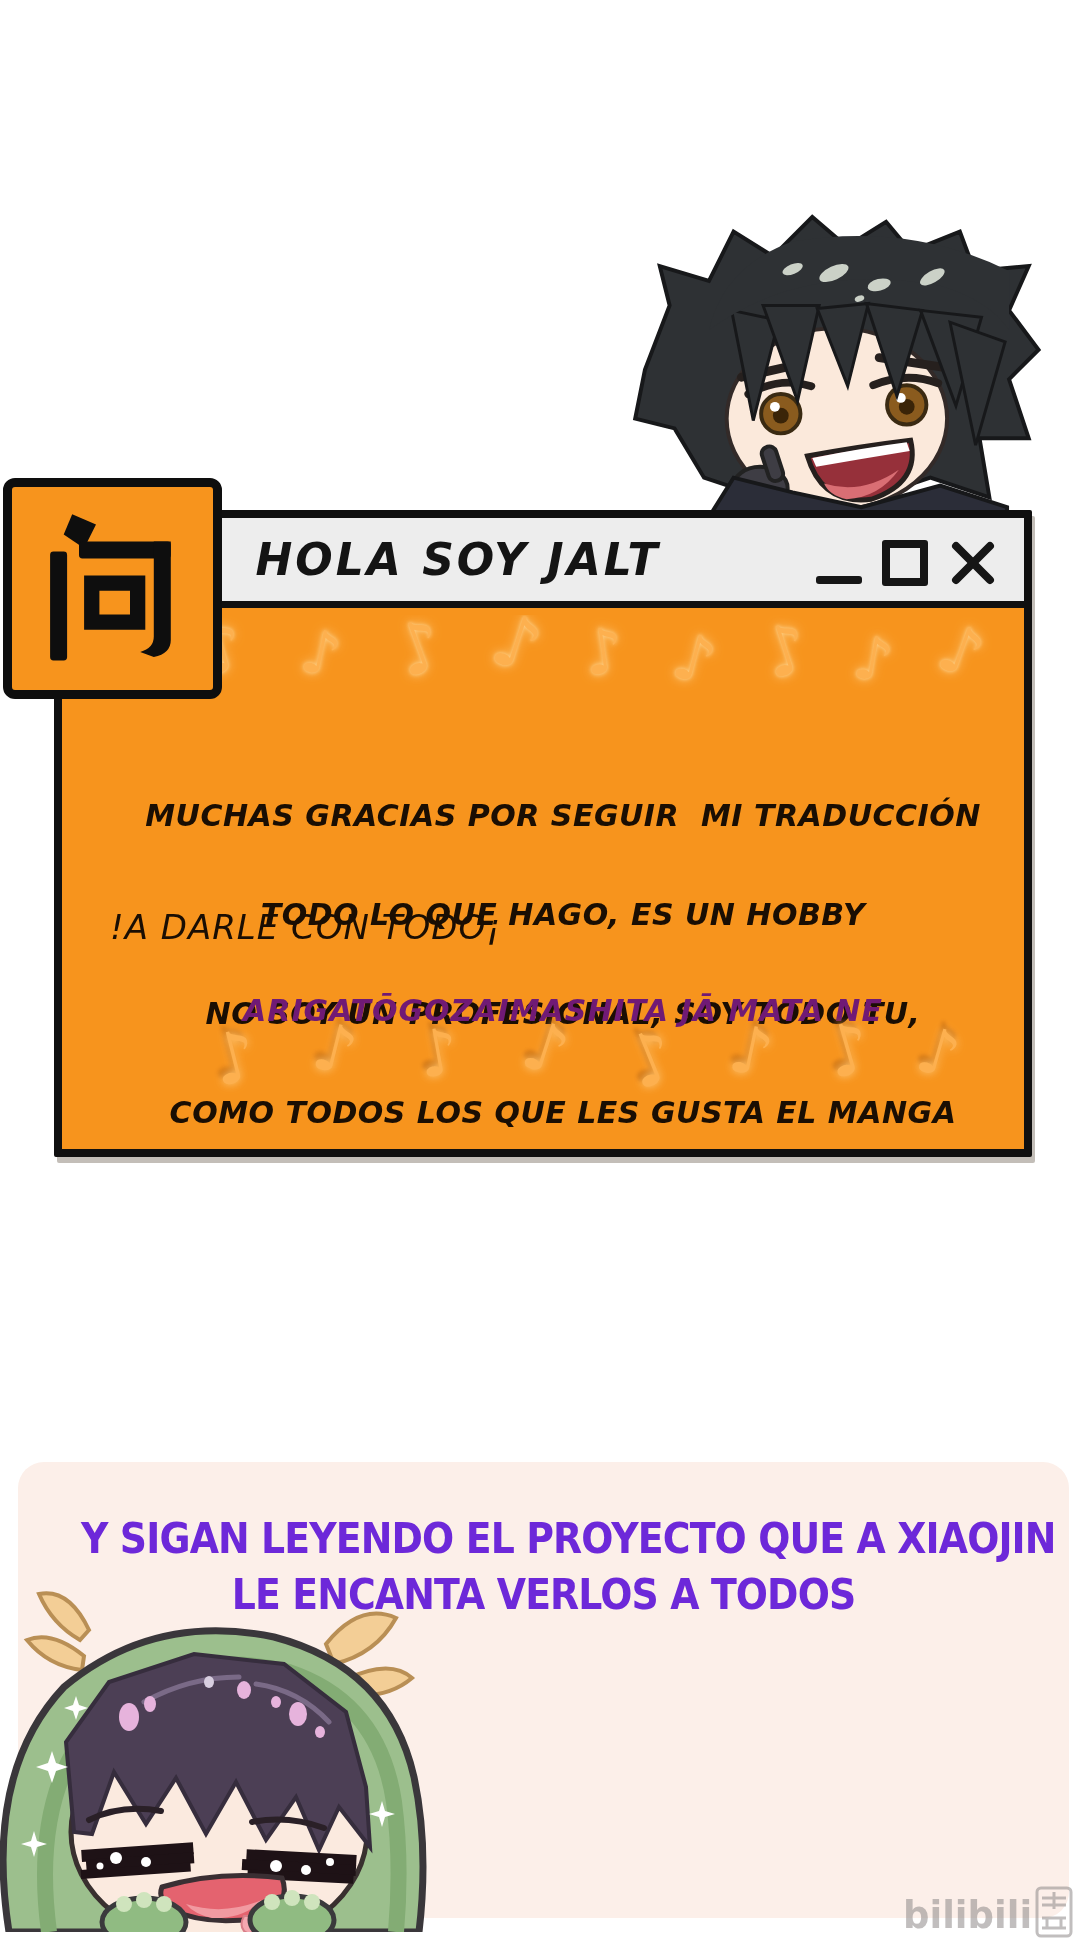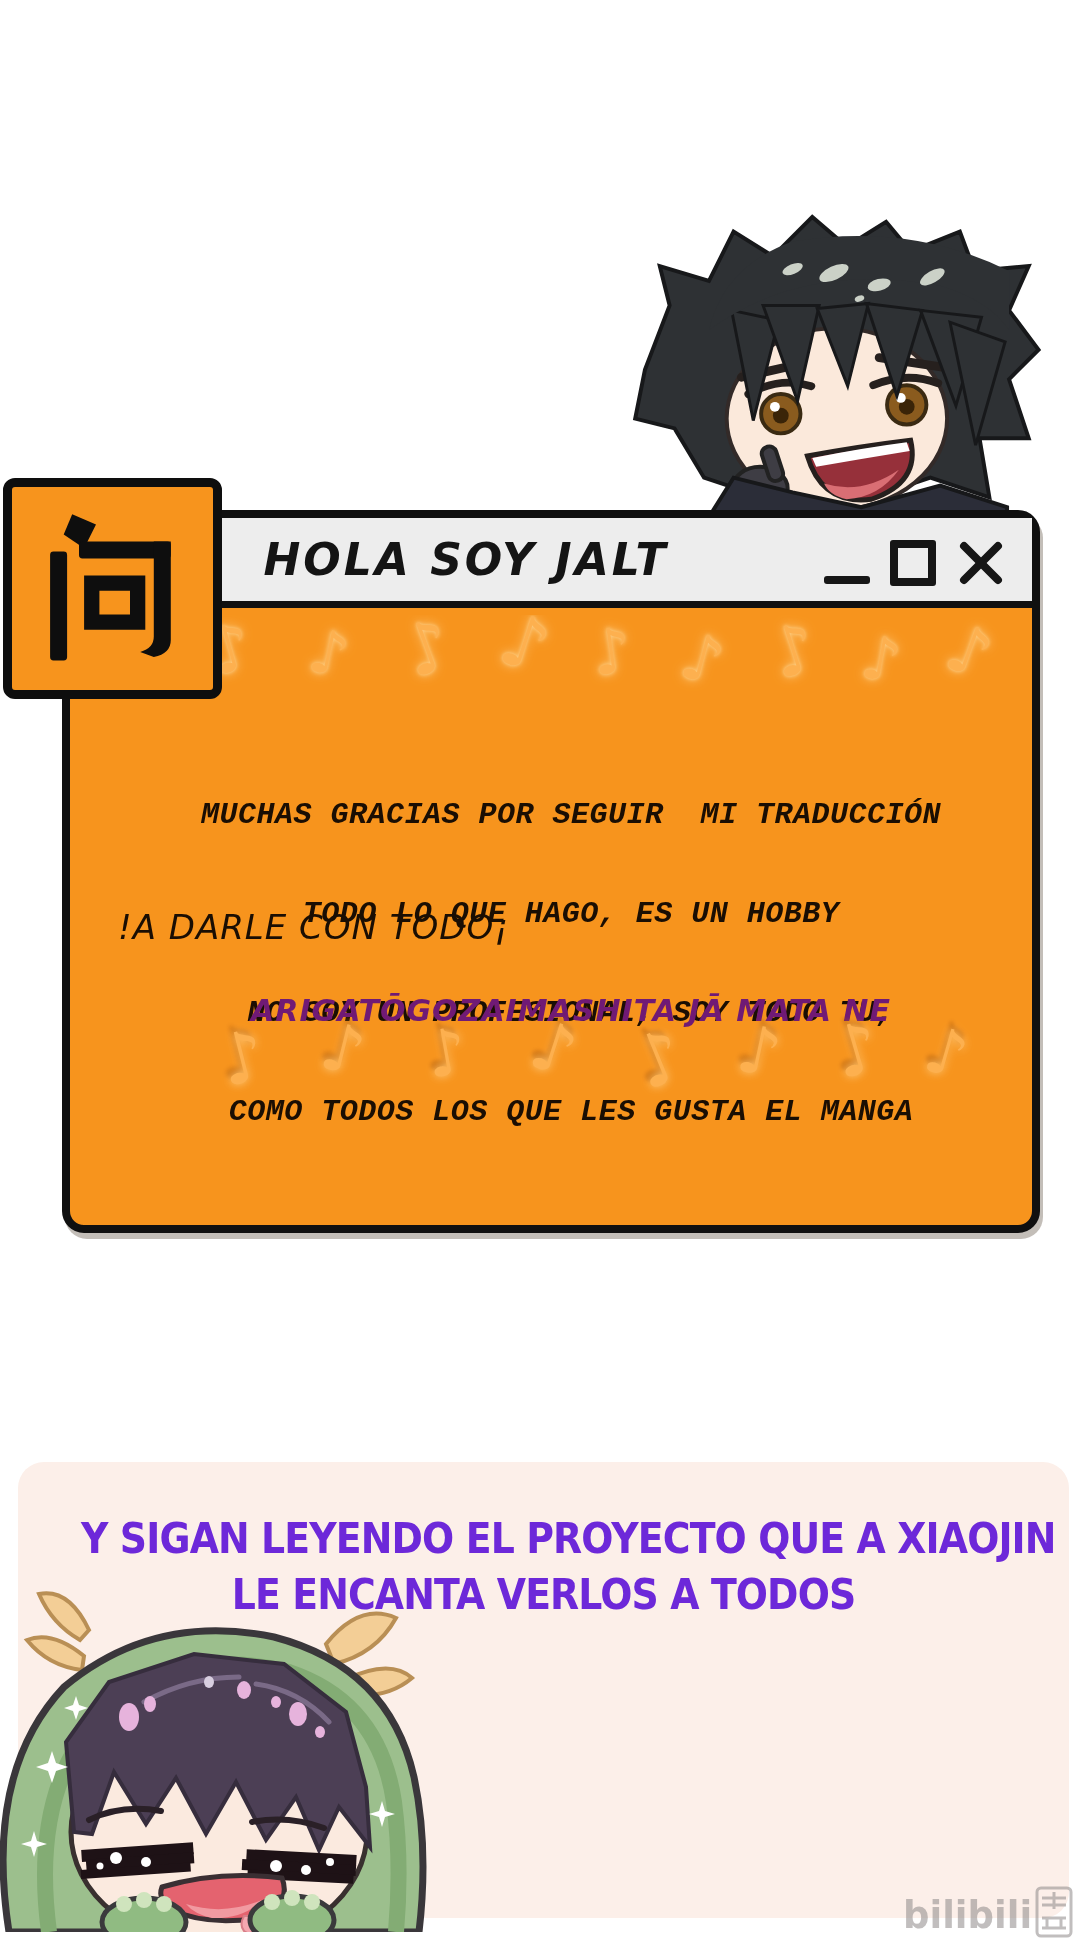--- a/index.html
+++ b/index.html
@@ -4,22 +4,22 @@
 <style>
   * { margin:0; padding:0; box-sizing:border-box; }
   html,body { width:1087px; height:1960px; }
   body { position:relative; background:#ffffff; overflow:hidden;
          font-family:"DejaVu Sans","Liberation Sans",sans-serif; }
 
   
   .boy { position:absolute; left:612px; top:212px; width:435px; height:305px; z-index:1; }
 
   
-  .comic-window { position:absolute; left:62px; top:510px; width:978px; height:723px;
-    border:8px solid #101010; border-radius:22px; background:#F7941D; z-index:2;
+  .comic-window { position:absolute; left:54px; top:510px; width:978px; height:647px;
+    border:8px solid #101010; border-radius:2px; background:#F7941D; z-index:2;
     box-shadow:3px 6px 0 rgba(40,20,0,.28); }
   .titlebar { position:absolute; top:0; left:0; right:0; height:90px; background:#EDEDED;
     border-bottom:7px solid #101010; display:flex; align-items:center; justify-content:center; }
   .win-title { font-size:44px; font-weight:700; font-style:italic; letter-spacing:3px;
     color:#141414; padding-right:170px; white-space:nowrap; }
   .win-controls { position:absolute; right:26px; top:0; height:90px; display:flex;
     align-items:center; gap:20px; }
   .btn-min { width:46px; height:8px; background:#161616; border-radius:3px; margin-top:34px; }
   .btn-max { width:46px; height:46px; border:8px solid #161616; border-radius:3px; background:transparent; }
   .btn-close { position:relative; width:50px; height:50px; }
@@ -29,21 +29,21 @@
   .btn-close::after  { transform:rotate(-45deg); }
 
   .win-body { position:absolute; top:97px; left:0; right:0; bottom:0; overflow:hidden; }
 
   .note { position:absolute; color:#FFB85C; opacity:.8; font-size:66px; line-height:1;
     text-shadow:0 0 12px rgba(255,222,160,.95), 0 0 4px rgba(255,236,190,.9); }
   .note.shadowed { text-shadow:0 0 10px rgba(255,222,160,.9), -3px -7px 4px rgba(150,70,0,.45); }
 
   .msg { position:absolute; top:118px; left:48px; right:8px; text-align:center;
     color:#1A0E03; font-weight:700; font-style:italic; font-size:30px; line-height:33px;
-    letter-spacing:.5px; white-space:pre-wrap;font-family:Liberation Mono, monospace; }
+    letter-spacing:.5px; white-space:pre-wrap; }
   .cheer { position:absolute; top:292px; left:48px; right:8px; text-align:left;
     color:#1A0E03; font-weight:400; font-style:italic; font-size:34px; letter-spacing:1px; }
   .farewell { position:absolute; top:378px; left:48px; right:8px; text-align:center;
     color:#701a75; font-weight:700; font-style:italic; font-size:30px; letter-spacing:1px; }
 
   
   .question-box { position:absolute; left:3px; top:478px; width:219px; height:221px;
     background:#F7941D; border:9px solid #0E0E0E; border-radius:12px; z-index:3;
     display:flex; align-items:center; justify-content:center; }
 

